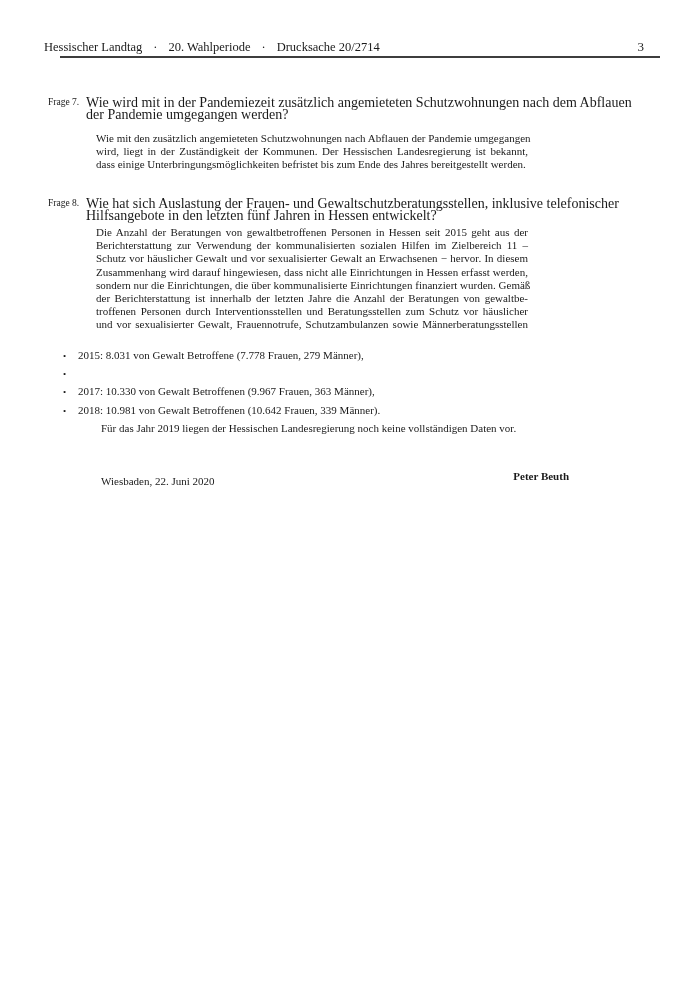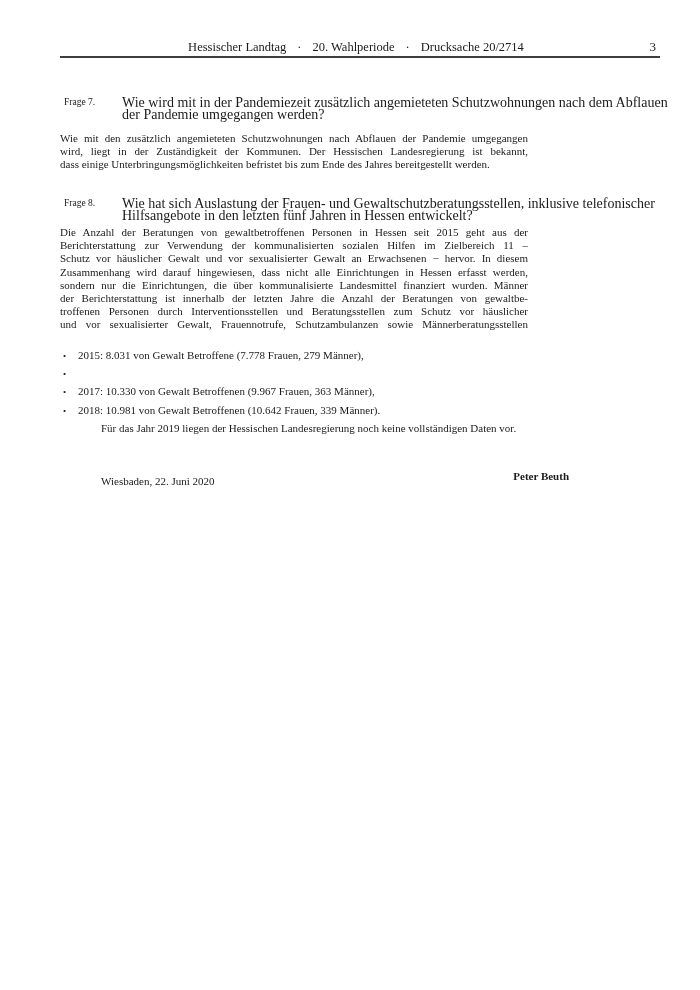--- a/index.html
+++ b/index.html
@@ -13,26 +13,26 @@
     height: 990px;
     background: #ffffff;
     color: #1a1a1a;
     font-family: "Liberation Serif", "DejaVu Serif", serif;
     overflow: hidden;
   }
   
   .header-row {
     position: absolute;
     top: 39px;
-    left: 56px;
+    left: 44px;
     width: 600px;
     height: 16px;
     font-size: 12.5px;
     line-height: 16px;
-    text-align: center;
+    text-align: left;
     white-space: nowrap;
   }
   .header-row .sep { padding: 0 11px; }
   .page-number {
     position: absolute;
     right: 0;
     top: 0;
     font-size: 13px;
     line-height: 16px;
   }
@@ -40,25 +40,24 @@
     position: absolute;
     top: 56px;
     left: 60px;
     width: 600px;
     height: 2px;
     background: #3d3d3d;
   }
   
   .frage {
     position: absolute;
-    left: 64px;
+    left: 48px;
     width: 468px;
     display: flex;
     align-items: flex-start;
-    gap: 20px;
   }
   .frage-label {
     width: 38px;
     flex: 0 0 38px;
     font-size: 9.5px;
     line-height: 11.5px;
   }
   .frage-text { width: 430px; }
   .frage-text .tline {
     font-size: 14px;
@@ -66,20 +65,21 @@
   }
   
   .para {
     position: absolute;
     left: 60px;
     width: 468px;
   }
   .para .tline {
     font-size: 11px;
     line-height: 13.2px;
+    margin-left: 36px;
   }
   .tline {
     text-align: justify;
     text-align-last: justify;
     white-space: nowrap;
   }
   .tline.last {
     text-align: justify;
     text-align-last: left;
   }
@@ -148,21 +148,21 @@
         <div class="tline">Wie hat sich Auslastung der Frauen- und Gewaltschutzberatungsstellen, inklusive telefonischer</div>
         <div class="tline last">Hilfsangebote in den letzten fünf Jahren in Hessen entwickelt?</div>
       </div>
   </div>
 
   <div class="para" style="top:226px">
       <div class="tline">Die Anzahl der Beratungen von gewaltbetroffenen Personen in Hessen seit 2015 geht aus der</div>
       <div class="tline">Berichterstattung zur Verwendung der kommunalisierten sozialen Hilfen im Zielbereich 11 –</div>
       <div class="tline">Schutz vor häuslicher Gewalt und vor sexualisierter Gewalt an Erwachsenen − hervor. In diesem</div>
       <div class="tline">Zusammenhang wird darauf hingewiesen, dass nicht alle Einrichtungen in Hessen erfasst werden,</div>
-      <div class="tline">sondern nur die Einrichtungen, die über kommunalisierte Landesmittel finanziert wurden. Männer</div>
+      <div class="tline">sondern nur die Einrichtungen, die über kommunalisierte Einrichtungen finanziert wurden. Gemäß</div>
       <div class="tline">der Berichterstattung ist innerhalb der letzten Jahre die Anzahl der Beratungen von gewaltbe-</div>
       <div class="tline">troffenen Personen durch Interventionsstellen und Beratungsstellen zum Schutz vor häuslicher</div>
       <div class="tline">und vor sexualisierter Gewalt, Frauennotrufe, Schutzambulanzen sowie Männerberatungsstellen</div>
     </div>
 
   <div class="bullets" style="top:349px">
       <div class="bullet-row">
         <span class="dot">•</span>
         <span>2015: 8.031 von Gewalt Betroffene (7.778 Frauen, 279 Männer),</span>
       </div>

